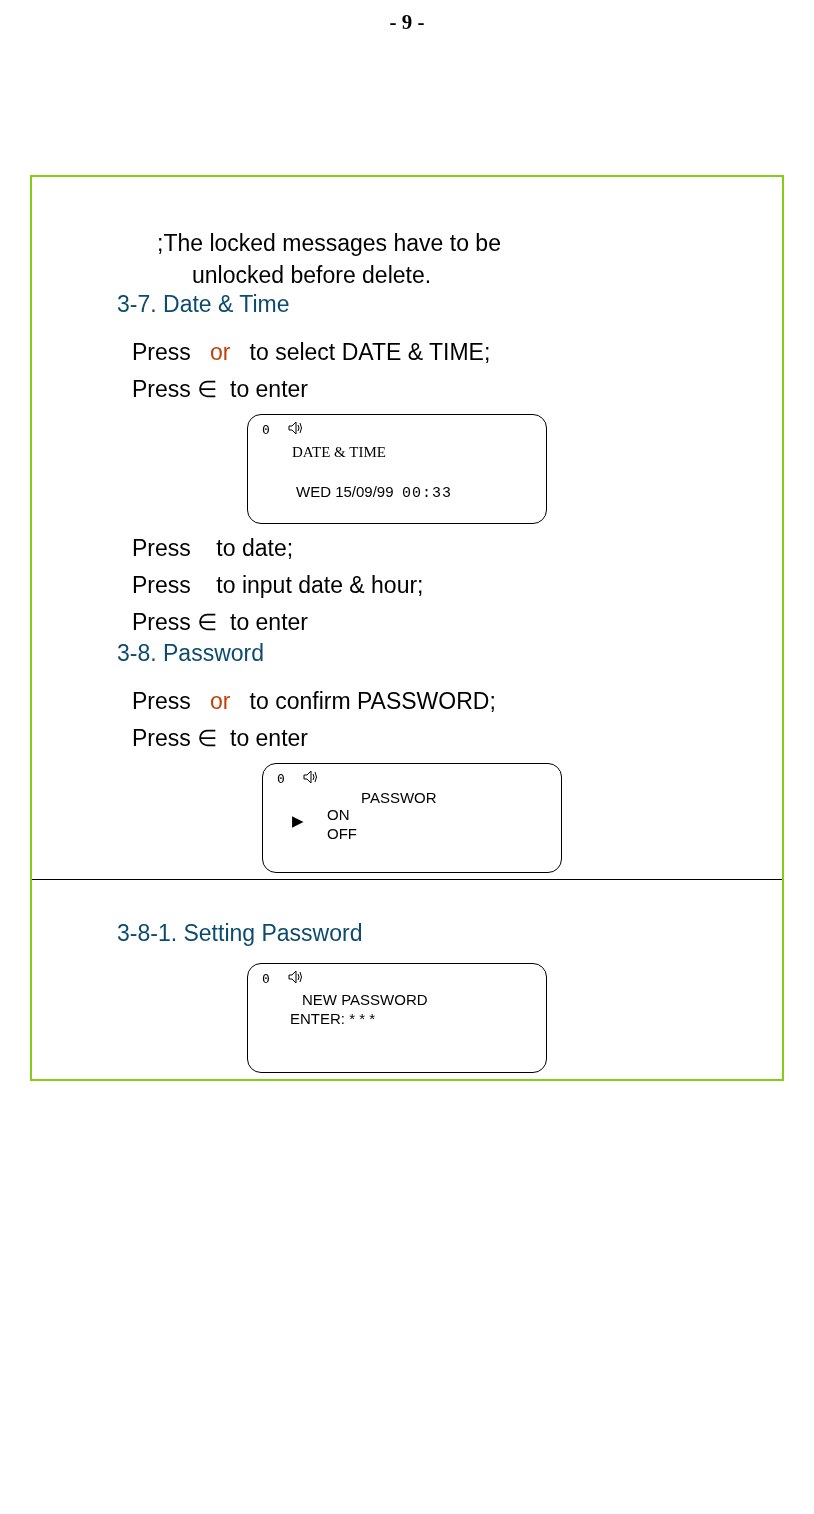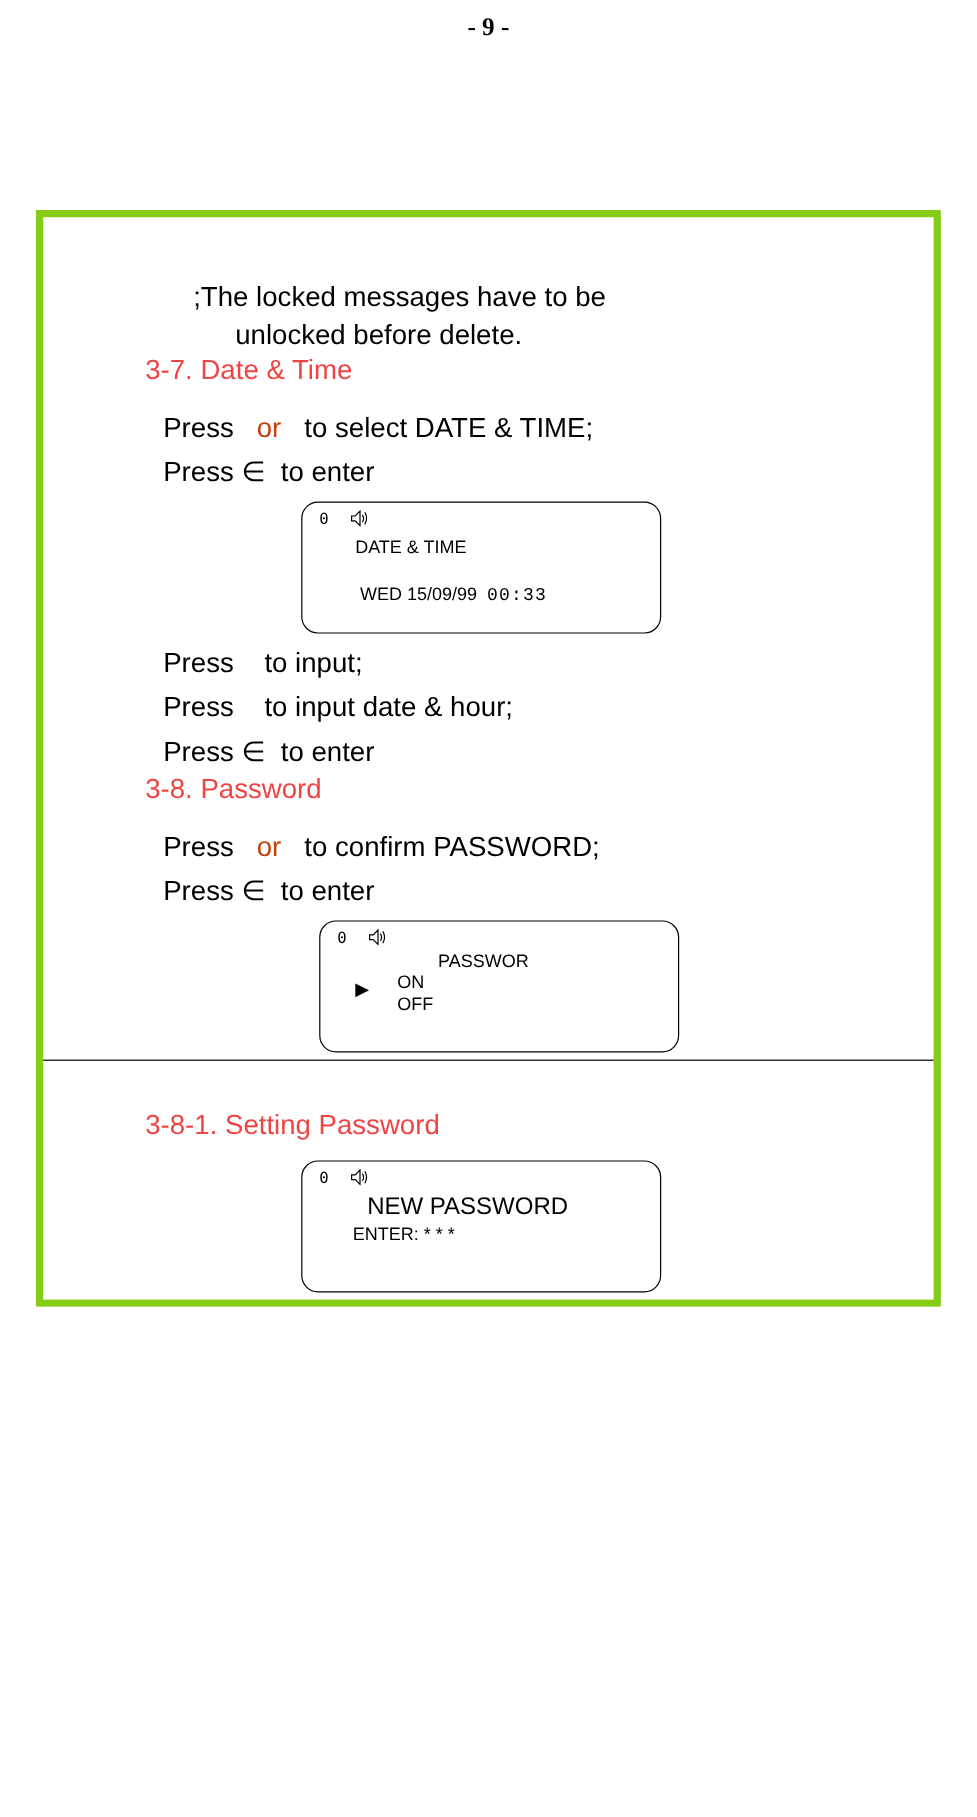--- a/index.html
+++ b/index.html
@@ -11,36 +11,36 @@
       color: #000;
     }
     .page-num-top {
       text-align: center;
       font-weight: bold;
       font-size: 21px;
       padding: 10px 0;
       font-family: "Times New Roman", serif;
     }
     .main-box {
-      border: 6px solid #84cc16;
+      border: 2px solid #84cc16;
       margin: 130px 30px 0 30px;
       padding: 50px 0 0 0;
       position: relative;
     }
     .content {
       padding: 0 50px 0 85px;
     }
     .note-text {
       font-size: 23px;
       color: #000;
       margin-left: 40px;
       line-height: 1.4;
     }
     .section-head {
-      color: #ef4444;
+      color: #0c4a6e;
       font-size: 23px;
       margin-top: 0;
       margin-bottom: 16px;
     }
     .instr {
       font-size: 23px;
       margin-left: 15px;
       line-height: 1.6;
     }
     .or-word {
@@ -64,20 +64,21 @@
       font-size: 14px;
     }
     .battery-icon {
       font-family: monospace;
       font-size: 13px;
     }
     .lcd-line1 {
       margin-top: 6px;
       margin-left: 30px;
       font-size: 15px;
+      font-family: Liberation Serif, serif;
     }
     .lcd-line2 {
       margin-top: 22px;
       margin-left: 34px;
       font-size: 15px;
     }
     .time-part {
       font-family: "Courier New", monospace;
       letter-spacing: 1px;
     }
@@ -107,21 +108,21 @@
     }
     .divider {
       border-top: 1px solid #000;
       margin: 0;
     }
     .section2 {
       padding: 40px 50px 0 85px;
     }
     .lcd-new-title {
       margin-left: 40px;
-      font-size: 20px;
+      font-size: 15px;
       margin-top: 4px;
     }
     .lcd-enter {
       margin-left: 28px;
       font-size: 15px;
       margin-top: 2px;
     }
     .speaker-icon {
       display:inline-block;
     }
@@ -161,21 +162,21 @@
         </span>
       </div>
       <div class="lcd-line1">DATE &amp; TIME</div>
       <div class="lcd-line2">
         <span>WED   15/09/99</span>&nbsp;&nbsp;<span class="time-part">00:33</span>
       </div>
     </div>
 
     <div class="instr">
       <span>Press</span>&nbsp;&nbsp;&nbsp;
-      <span>to input;</span>
+      <span>to date;</span>
     </div>
     <div class="instr">
       <span>Press</span>&nbsp;&nbsp;&nbsp;
       <span>to input date &amp; hour;</span>
     </div>
     <div class="instr">
       <span>Press ∈</span>&nbsp;
       <span>to enter</span>
     </div>
 

